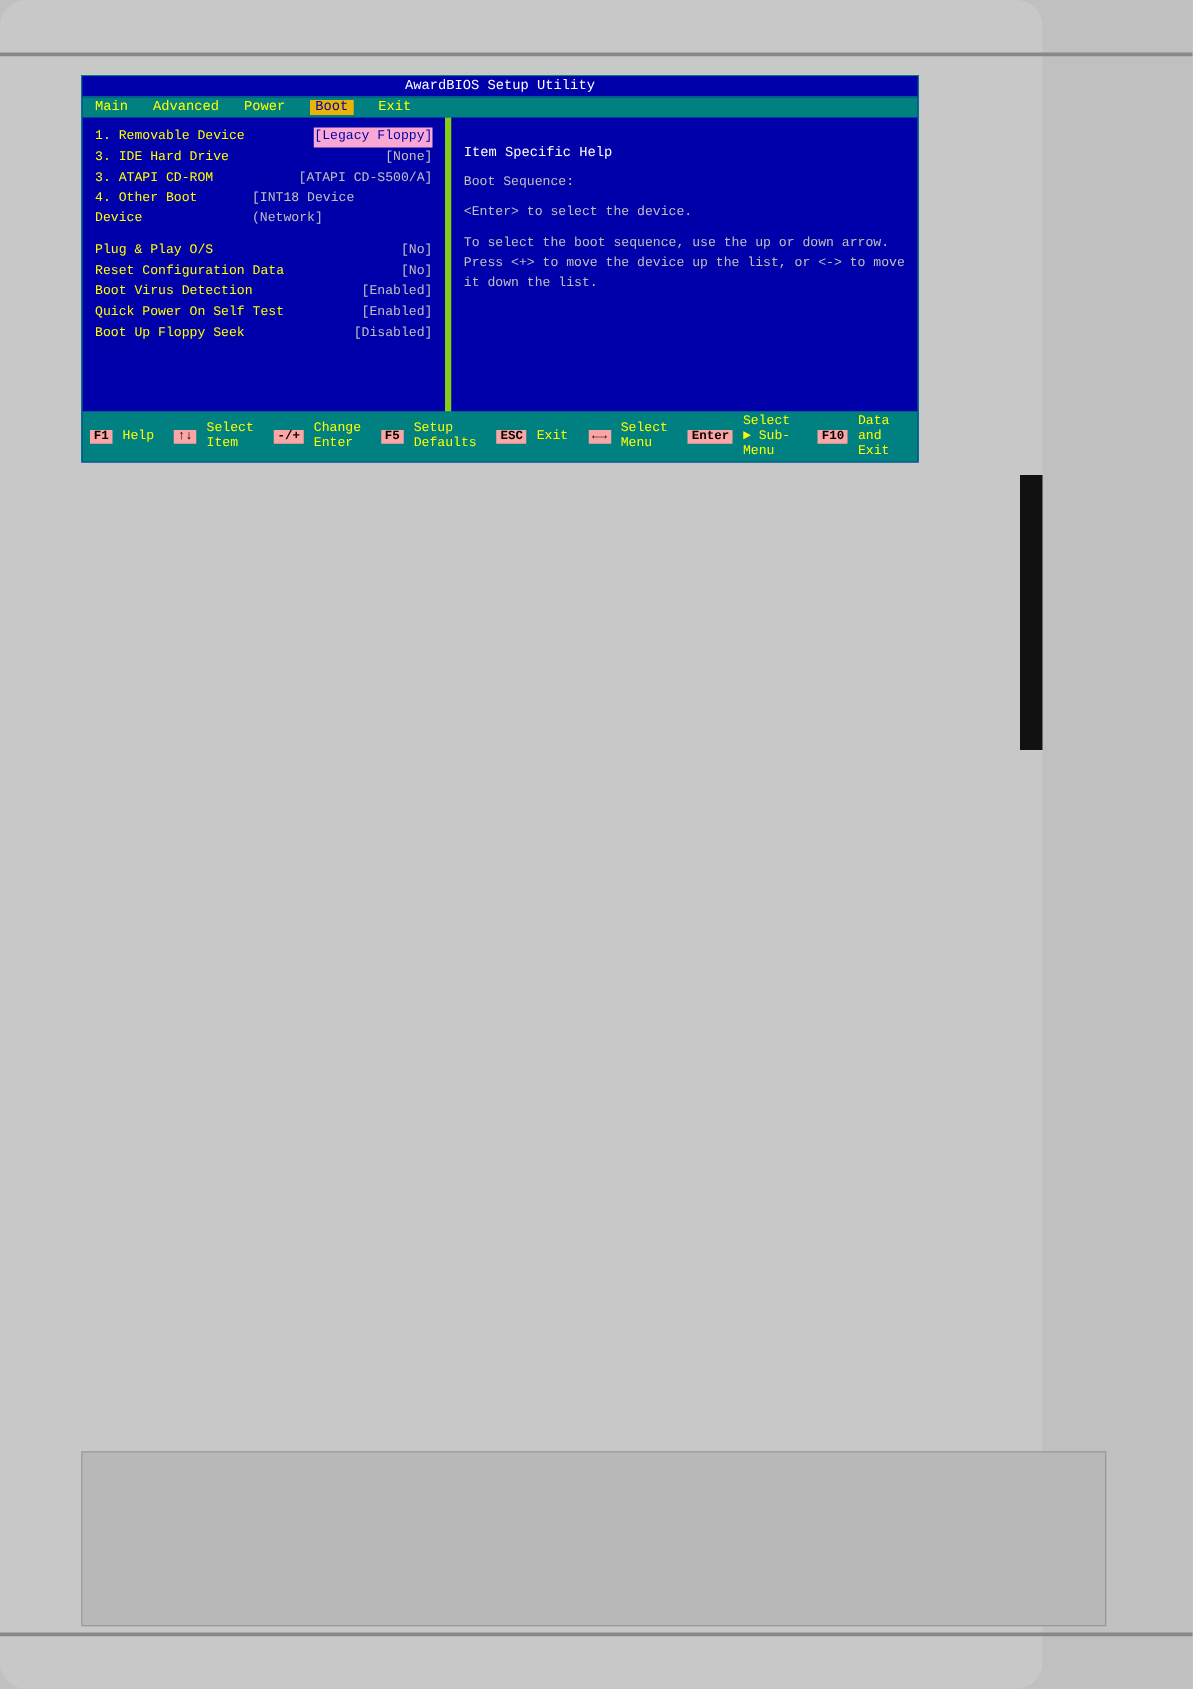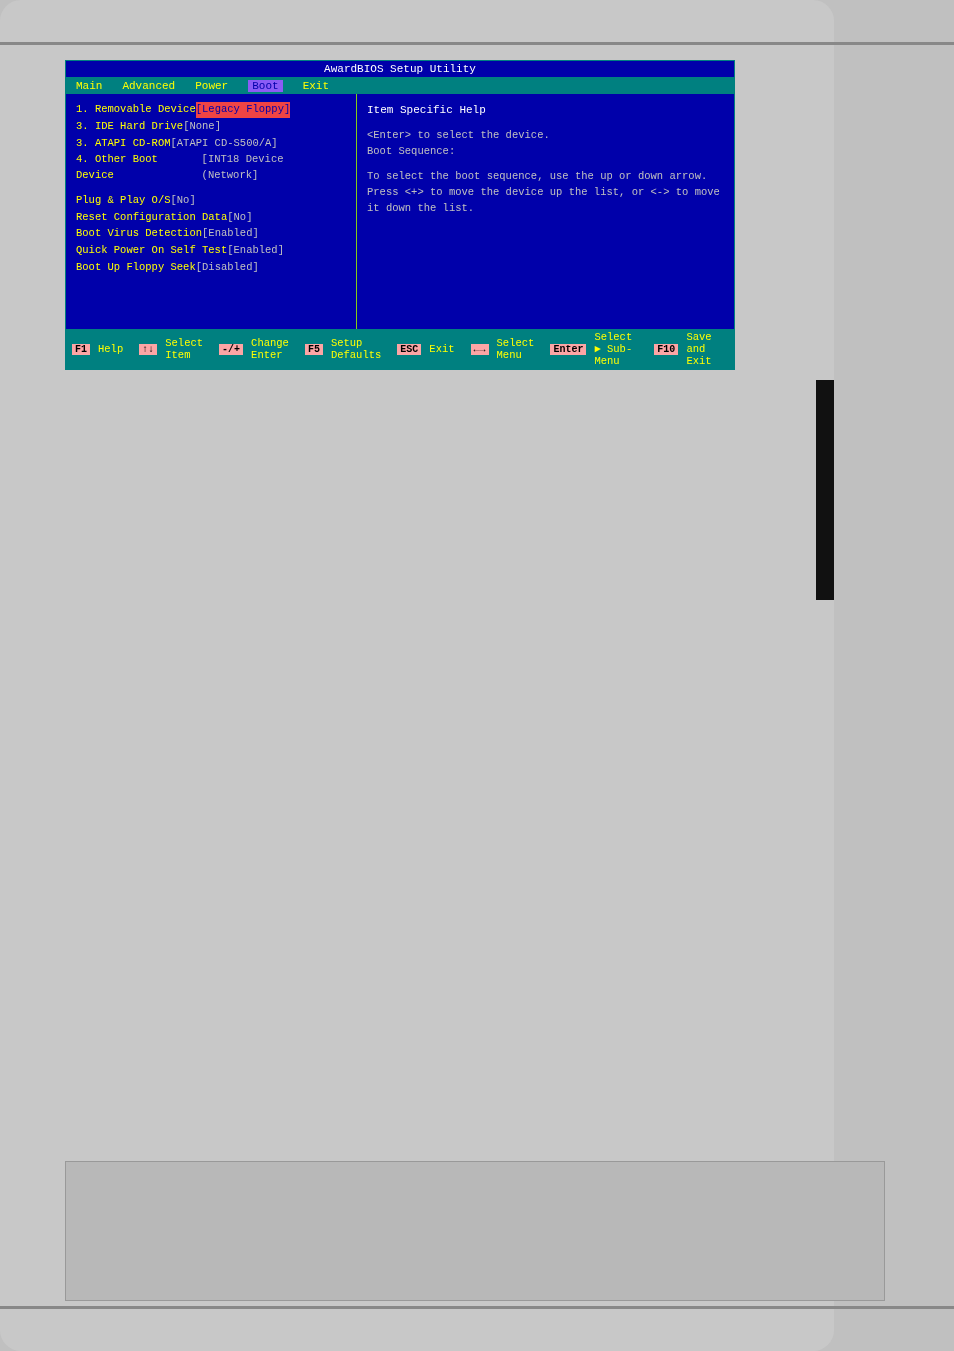--- a/index.html
+++ b/index.html
@@ -85,21 +85,21 @@
       color: #ffff00;
       font-size: 11px;
     }
 
     .bios-menu-item {
       color: #ffff00;
       cursor: pointer;
     }
 
     .bios-menu-item.active {
-      background-color: #8b5cf6;
+      background-color: #eab308;
       color: #0000aa;
       padding: 0 4px;
     }
 
     
     .bios-content {
       display: flex;
       flex-direction: row;
       height: calc(100% - 46px);
     }
@@ -109,48 +109,48 @@
       flex: 0 0 290px;
       padding: 8px 10px;
       color: #c0c0c0;
       font-size: 11px;
       line-height: 1.5;
     }
 
     .bios-setting-row {
       display: flex;
       flex-direction: row;
-      justify-content: flex-start;
+      justify-content: space-between;
       margin-bottom: 1px;
     }
 
     .bios-setting-label {
       color: #ffff00;
       font-size: 10.5px;
     }
 
     .bios-setting-value {
       color: #c0c0c0;
       font-size: 10.5px;
     }
 
     .bios-setting-value.highlighted {
-      background-color: #ef4444;
+      background-color: #f9a8d4;
       color: #0000aa;
     }
 
     .bios-section-gap {
       height: 8px;
     }
 
     
     .bios-right-panel {
       flex: 1;
-      border-left: 1px solid #84cc16;
-      padding: 8px 10px;
+      border-left: 5px solid #84cc16;
+      padding: 21px 10px;
       color: #ffffff;
       font-size: 10.5px;
       line-height: 1.55;
       font-family: 'Courier New', Courier, monospace;
     }
 
     .bios-right-panel .help-title {
       color: #ffffff;
       margin-bottom: 6px;
       font-size: 11px;
@@ -266,22 +266,22 @@
         </div>
         <div class="bios-setting-row">
           <span class="bios-setting-label">Boot Up Floppy Seek</span>
           <span class="bios-setting-value">[Disabled]</span>
         </div>
 
       </div>
 
       <div class="bios-right-panel">
         <div class="help-title">Item Specific Help</div>
+        <div class="help-text">Boot Sequence:</div>
         <div class="help-text" style="margin-top:8px;">&lt;Enter&gt; to select the device.</div>
-        <div class="help-text">Boot Sequence:</div>
         <div class="help-text" style="margin-top:8px;">To select the boot sequence, use the up or down arrow. Press &lt;+&gt; to move the device up the list, or &lt;-&gt; to move it down the list.</div>
       </div>
 
     </div>
 
     <div class="bios-footer">
       <span class="footer-key">F1</span>
       <span class="footer-label">Help</span>
 
       <span class="footer-key">↑↓</span>
@@ -296,20 +296,20 @@
       <span class="footer-key">ESC</span>
       <span class="footer-label">Exit</span>
 
       <span class="footer-key">←→</span>
       <span class="footer-label">Select Menu</span>
 
       <span class="footer-key">Enter</span>
       <span class="footer-label">Select ► Sub-Menu</span>
 
       <span class="footer-key">F10</span>
-      <span class="footer-label">Save and Exit</span>
+      <span class="footer-label">Data and Exit</span>
     </div>
 
   </div>
 
   <div class="bottom-gray-box"></div>
 
 </div>
 
 </body></html>

